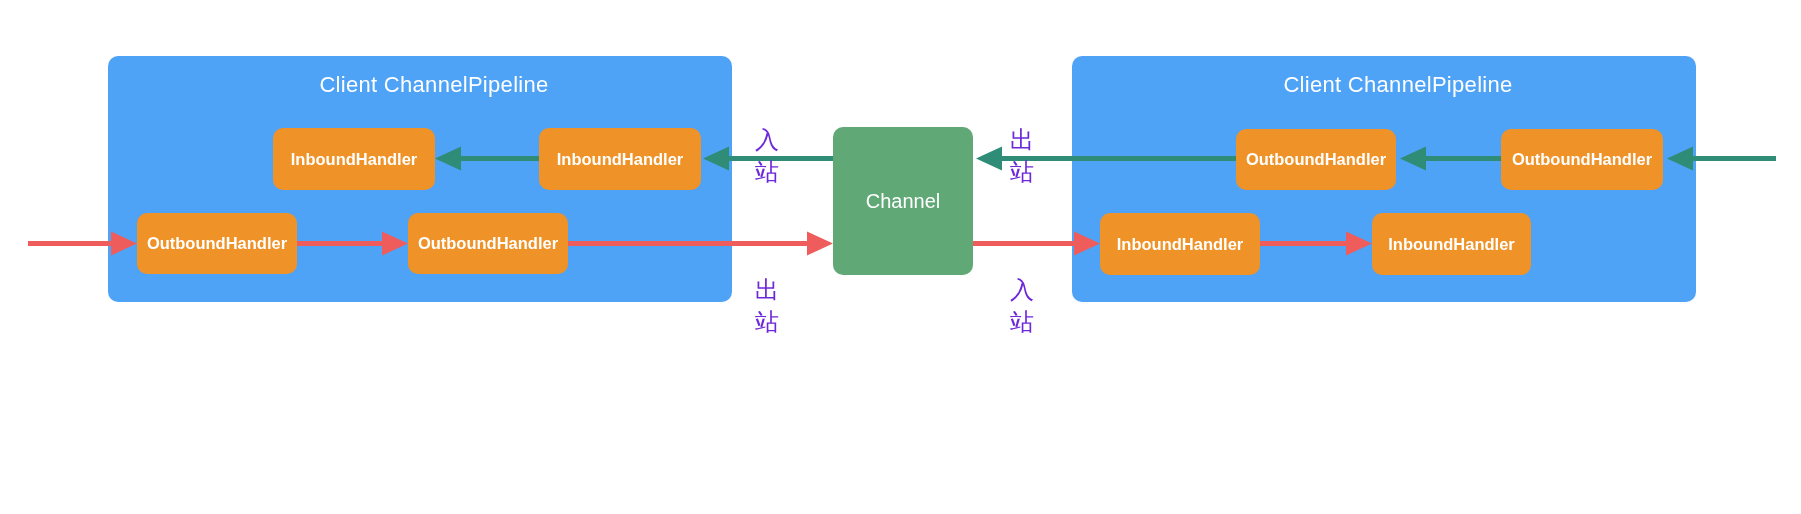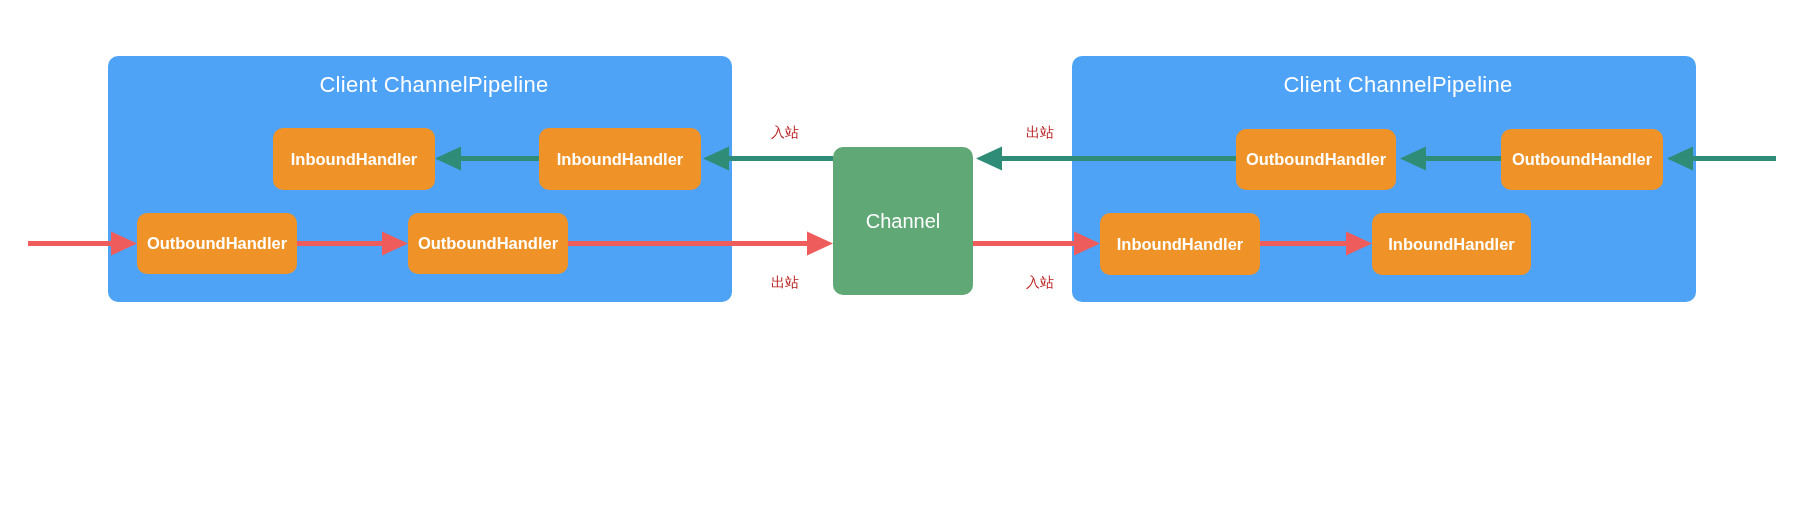--- a/index.html
+++ b/index.html
@@ -55,29 +55,28 @@
     width: 140px;
     height: 148px;
     background: #61A877;
     border-radius: 10px;
     color: #ffffff;
     font-size: 20px;
     display: flex;
     align-items: center;
     justify-content: center;
     z-index: 3;
-    margin-top: 20px;
   }
   .flow-label {
     position: absolute;
-    color: #b91c1c;
-    font-size: 14px;
+    color: #6d28d9;
+    font-size: 24px;
     z-index: 4;
     width: 44px;
-    text-align: right;
+    text-align: left;
   }
   .watermark {
     position: absolute;
     left: 1528px;
     top: 420px;
     width: 250px;
     height: 70px;
     background: rgba(190, 190, 190, 0.55);
     border-radius: 35px;
     display: flex;

